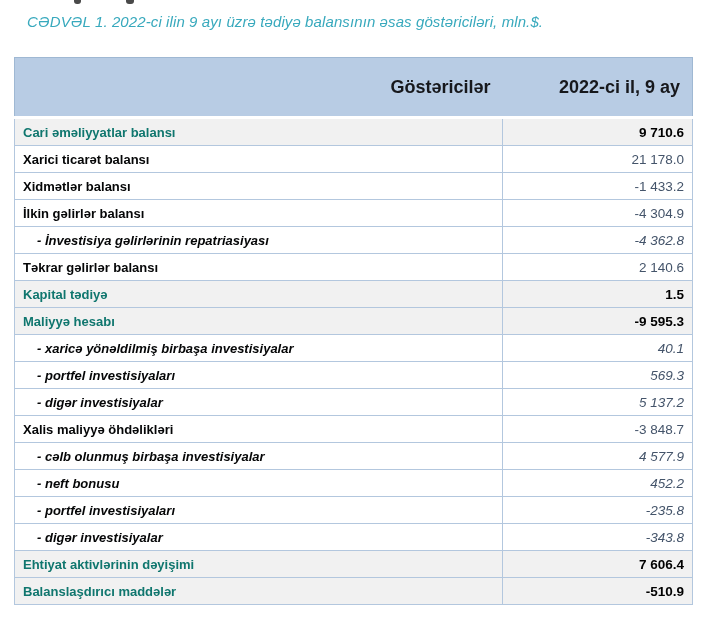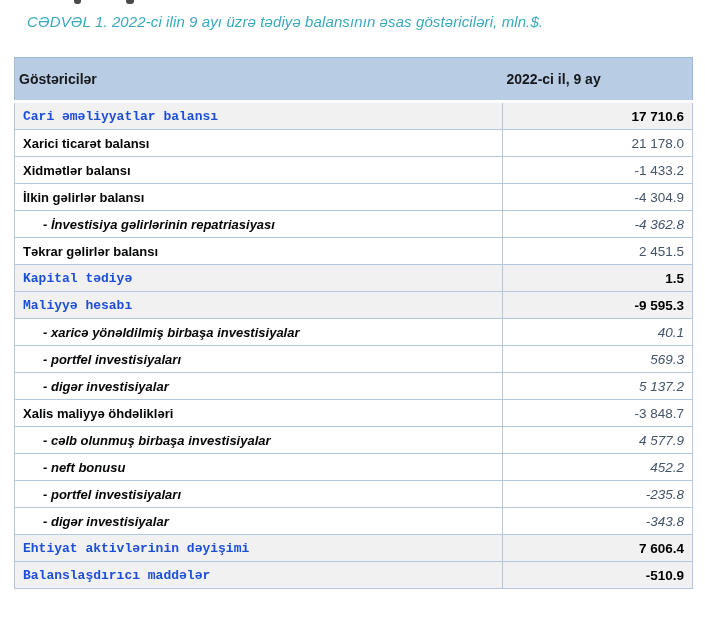--- a/index.html
+++ b/index.html
@@ -22,37 +22,37 @@
   table.balance{
     position:absolute;left:14px;top:57px;width:678px;
     border-collapse:collapse;table-layout:fixed;
     border:1px solid #9fb8d3;
   }
   col.c-label{width:488px;}
   col.c-value{width:190px;}
 
   th{
     background:#b8cce4;height:34px;
-    font-size:14px;font-weight:bold;color:#17181c;text-align:left;
-    border-bottom:3px solid #ffffff;padding:4px;
+    font-size:18px;font-weight:bold;color:#17181c;text-align:right;
+    border-bottom:3px solid #ffffff;padding:12px;
   }
   td{
     height:24px;padding:1px 8px;font-size:13px;
     border:1px solid #b3c7de;overflow:hidden;white-space:nowrap;
   }
   td.cell-value{text-align:right;}
 
   tr.main .cell-label{font-weight:bold;color:#050607;}
   tr.main .cell-value{color:#44546a;font-size:13.5px;}
 
-  tr.sub .cell-label{font-weight:bold;font-style:italic;color:#050607;padding-left:28px;}
+  tr.sub .cell-label{font-weight:bold;font-style:italic;color:#050607;padding-left:22px;}
   tr.sub .cell-value{font-style:italic;color:#44546a;font-size:13.5px;}
 
   tr.highlight{background:#f1f1f1;}
-  tr.highlight .cell-label{font-weight:bold;color:#1d4ed8;font-family:Liberation Mono, monospace;}
+  tr.highlight .cell-label{font-weight:bold;color:#0f766e;}
   tr.highlight .cell-value{font-weight:bold;color:#000000;font-size:13.5px;}
 </style>
 </head>
 <body>
 
 <div class="crop-artifact">
   <span class="m1"></span>
   <span class="m2"></span>
 </div>
 
@@ -65,41 +65,41 @@
   </colgroup>
   <thead>
     <tr>
       <th>Göstəricilər</th>
       <th>2022-ci il, 9 ay</th>
     </tr>
   </thead>
   <tbody id="rows">
       <tr class="highlight">
         <td class="cell-label">Cari əməliyyatlar balansı</td>
-        <td class="cell-value">17 710.6</td>
+        <td class="cell-value">9 710.6</td>
       </tr>
       <tr class="main">
         <td class="cell-label">Xarici ticarət balansı</td>
         <td class="cell-value">21 178.0</td>
       </tr>
       <tr class="main">
         <td class="cell-label">Xidmətlər balansı</td>
         <td class="cell-value">-1 433.2</td>
       </tr>
       <tr class="main">
         <td class="cell-label">İlkin gəlirlər balansı</td>
         <td class="cell-value">-4 304.9</td>
       </tr>
       <tr class="sub">
         <td class="cell-label">- İnvestisiya gəlirlərinin repatriasiyası</td>
         <td class="cell-value">-4 362.8</td>
       </tr>
       <tr class="main">
         <td class="cell-label">Təkrar gəlirlər balansı</td>
-        <td class="cell-value">2 451.5</td>
+        <td class="cell-value">2 140.6</td>
       </tr>
       <tr class="highlight">
         <td class="cell-label">Kapital tədiyə</td>
         <td class="cell-value">1.5</td>
       </tr>
       <tr class="highlight">
         <td class="cell-label">Maliyyə hesabı</td>
         <td class="cell-value">-9 595.3</td>
       </tr>
       <tr class="sub">

